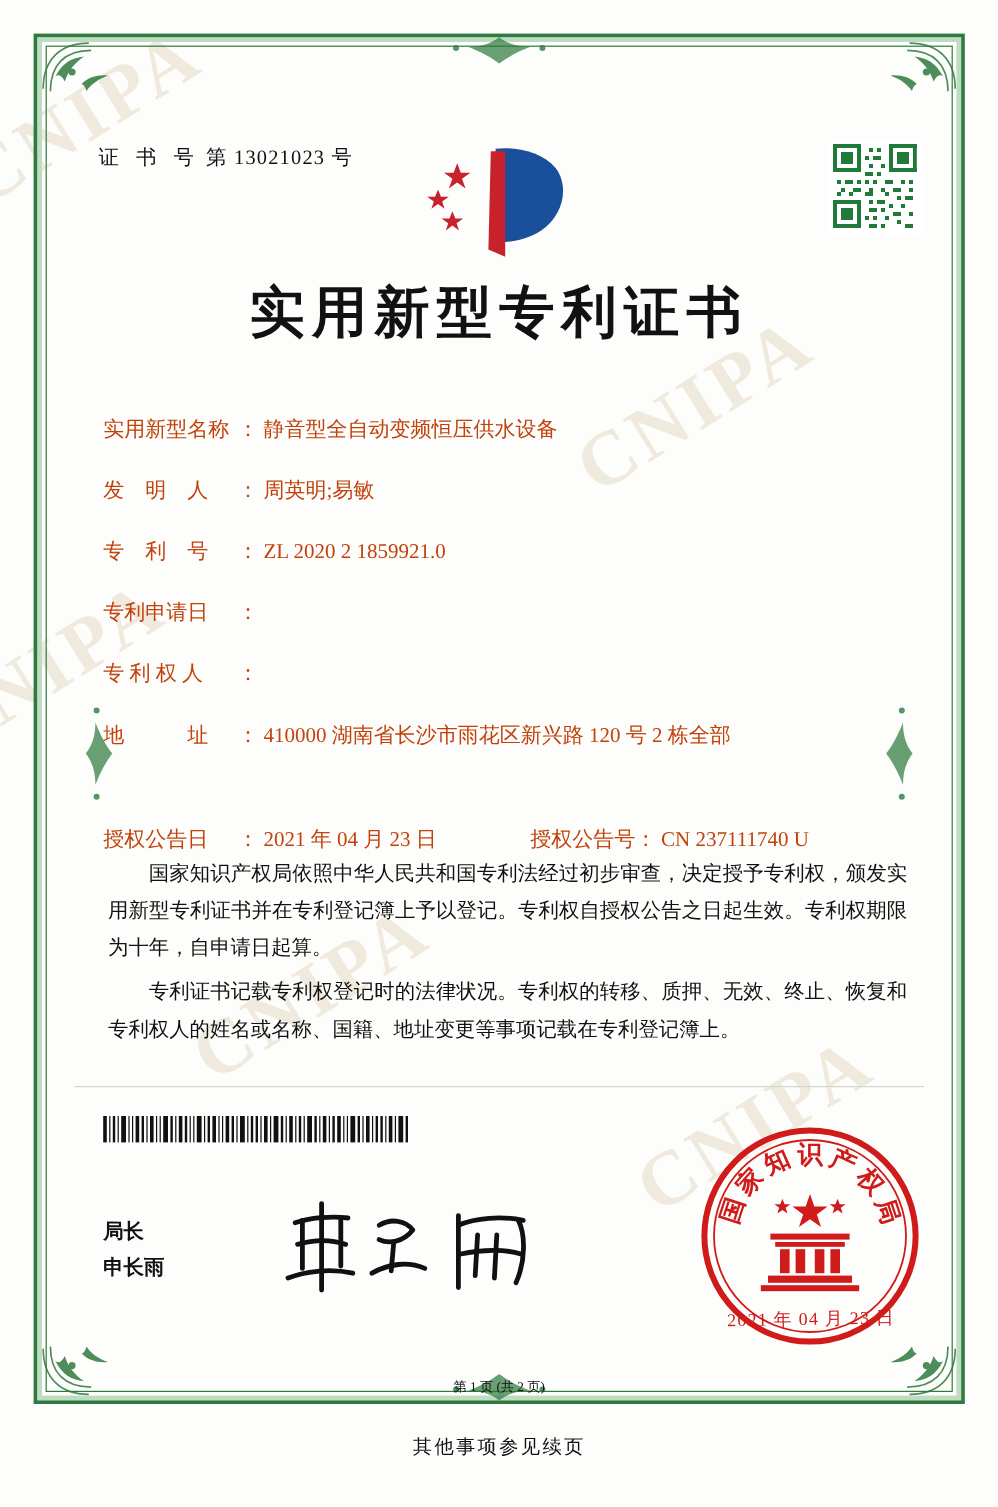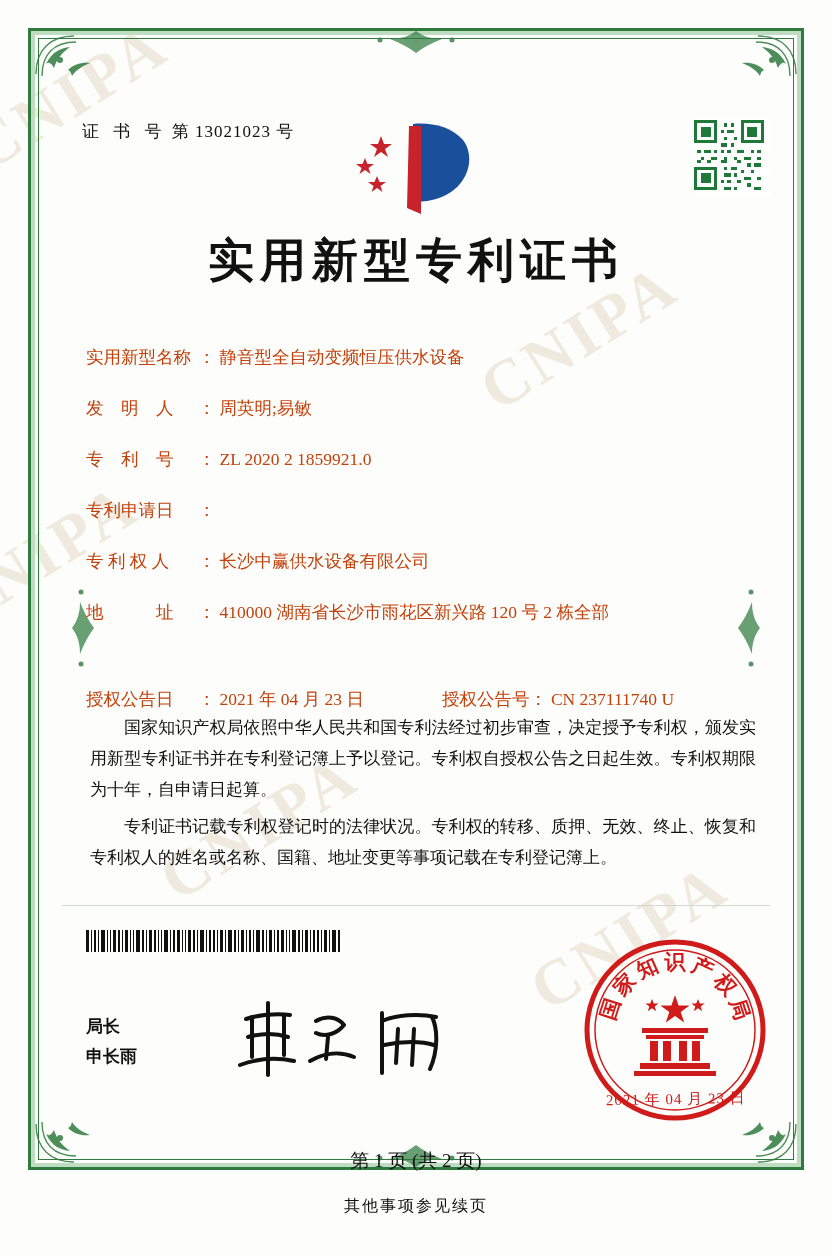--- a/index.html
+++ b/index.html
@@ -242,21 +242,21 @@
     letter-spacing: 1px;
     transform: rotate(-1deg);
   }
 
   .page-num {
     position: absolute;
     left: 0;
     right: 0;
     top: 1148px;
     text-align: center;
-    font-size: 19px;
+    font-size: 11px;
     color: #111;
   }
 
   .footer-note {
     position: absolute;
     left: 0;
     right: 0;
     top: 1196px;
     text-align: center;
     font-size: 16px;
@@ -465,21 +465,20 @@
       <span class="fcolon">：</span>
       <span class="fvalue">ZL 2020 2 1859921.0</span>
     </div>
     <div class="frow">
       <span class="flabel tight">专利申请日</span>
       <span class="fcolon">：</span>
     </div>
     <div class="frow">
       <span class="flabel tight">专 利 权 人</span>
       <span class="fcolon">：</span>
-      <span class="fvalue">长沙中赢供水设备有限公司</span>
     </div>
     <div class="frow">
       <span class="flabel tight">地　　　址</span>
       <span class="fcolon">：</span>
       <span class="fvalue">410000 湖南省长沙市雨花区新兴路 120 号 2 栋全部</span>
     </div>
     <div class="frow dual">
       <span class="flabel tight">授权公告日</span>
       <span class="fcolon">：</span>
       <span>2021 年 04 月 23 日</span>

